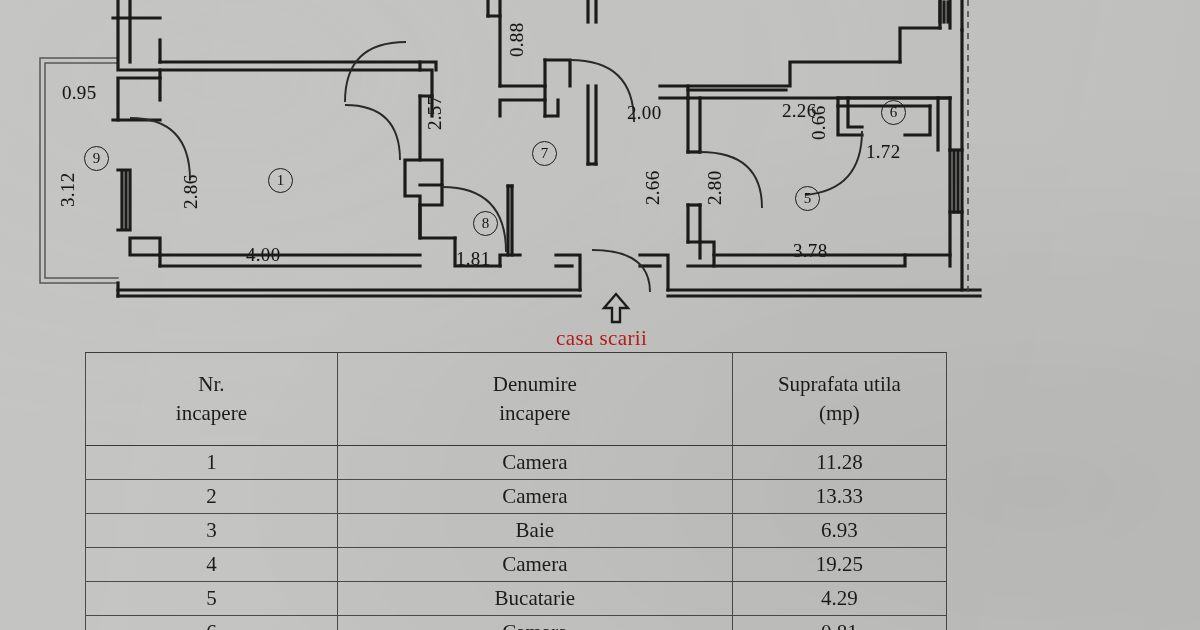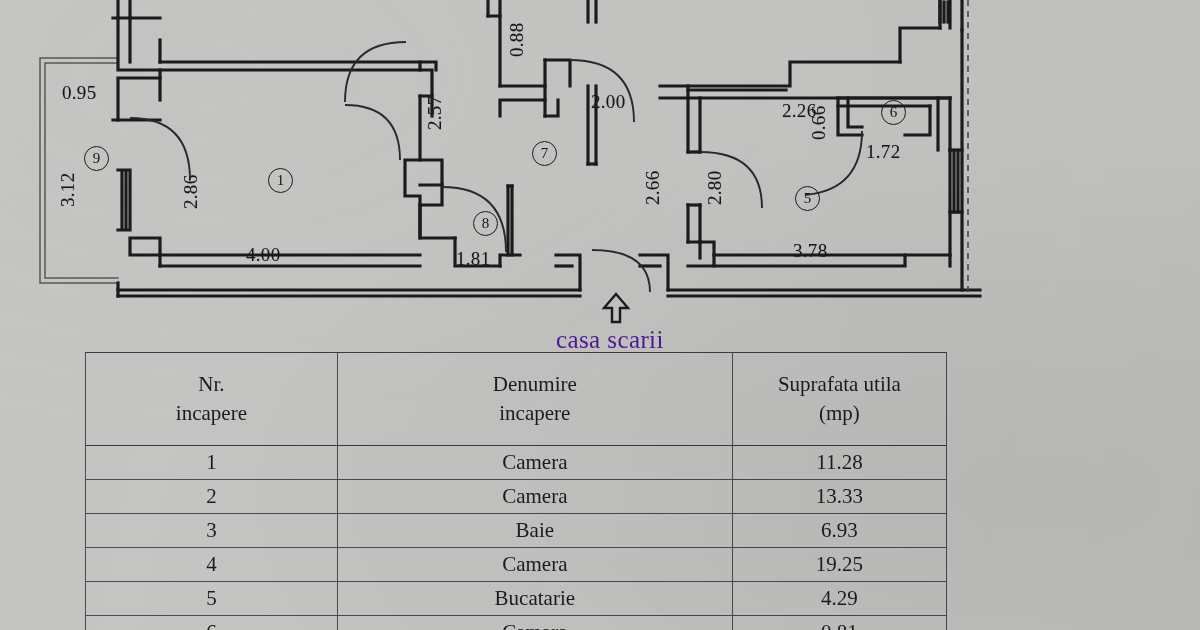--- a/index.html
+++ b/index.html
@@ -33,21 +33,21 @@
   .dim.vert{transform-origin:left top;transform:rotate(-90deg);}
   .roomnum{
     position:absolute;
     width:23px;height:23px;border:1.6px solid #1b1b1b;border-radius:50%;
     font-family:"Liberation Serif",serif;font-size:15px;
     display:flex;align-items:center;justify-content:center;
     color:#141414;background:transparent;
   }
   #stair-label{
     position:absolute;left:556px;top:326px;
-    font-family:"Liberation Serif",serif;font-size:25px;color:#4c1d95;
+    font-family:"Liberation Serif",serif;font-size:21px;color:#b91c1c;
     letter-spacing:.4px;
   }
   
   #schedule{
     position:absolute;left:85px;top:352px;width:862px;
     border-collapse:collapse;
     font-family:"Liberation Serif",serif;
     color:#1c1c1c;
   }
   #schedule td,#schedule th{
@@ -202,21 +202,21 @@
       <path d="M612 322 L612 308 L604 308 L616 294 L628 308 L620 308 L620 322 Z" fill="none" stroke="#1b1b1b" stroke-width="2.4" stroke-linejoin="miter"></path>
     </g>
   </svg>
 
   <span class="dim" style="left:62px;top:73px;margin-top:9px;">0.95</span>
   <span class="dim vert" style="left:57px;top:207px;">3.12</span>
   <span class="dim vert" style="left:180px;top:209px;">2.86</span>
   <span class="dim" style="left:246px;top:244px;">4.00</span>
   <span class="dim vert" style="left:424px;top:130px;">2.57</span>
   <span class="dim vert" style="left:506px;top:57px;">0.88</span>
-  <span class="dim" style="left:591px;top:91px;">2.00</span>
+  <span class="dim" style="left:591px;top:102px;padding-left:36px;">2.00</span>
   <span class="dim" style="left:456px;top:248px;">1.81</span>
   <span class="dim vert" style="left:642px;top:205px;">2.66</span>
   <span class="dim vert" style="left:704px;top:205px;">2.80</span>
   <span class="dim" style="left:742px;top:100px;margin-left:40px;">2.26</span>
   <span class="dim vert" style="left:808px;top:140px;">0.66</span>
   <span class="dim" style="left:866px;top:141px;">1.72</span>
   <span class="dim" style="left:793px;top:240px;">3.78</span>
 
   <span class="roomnum" style="left:268px;top:168px;">1</span>
   <span class="roomnum" style="left:795px;top:186px;">5</span>

